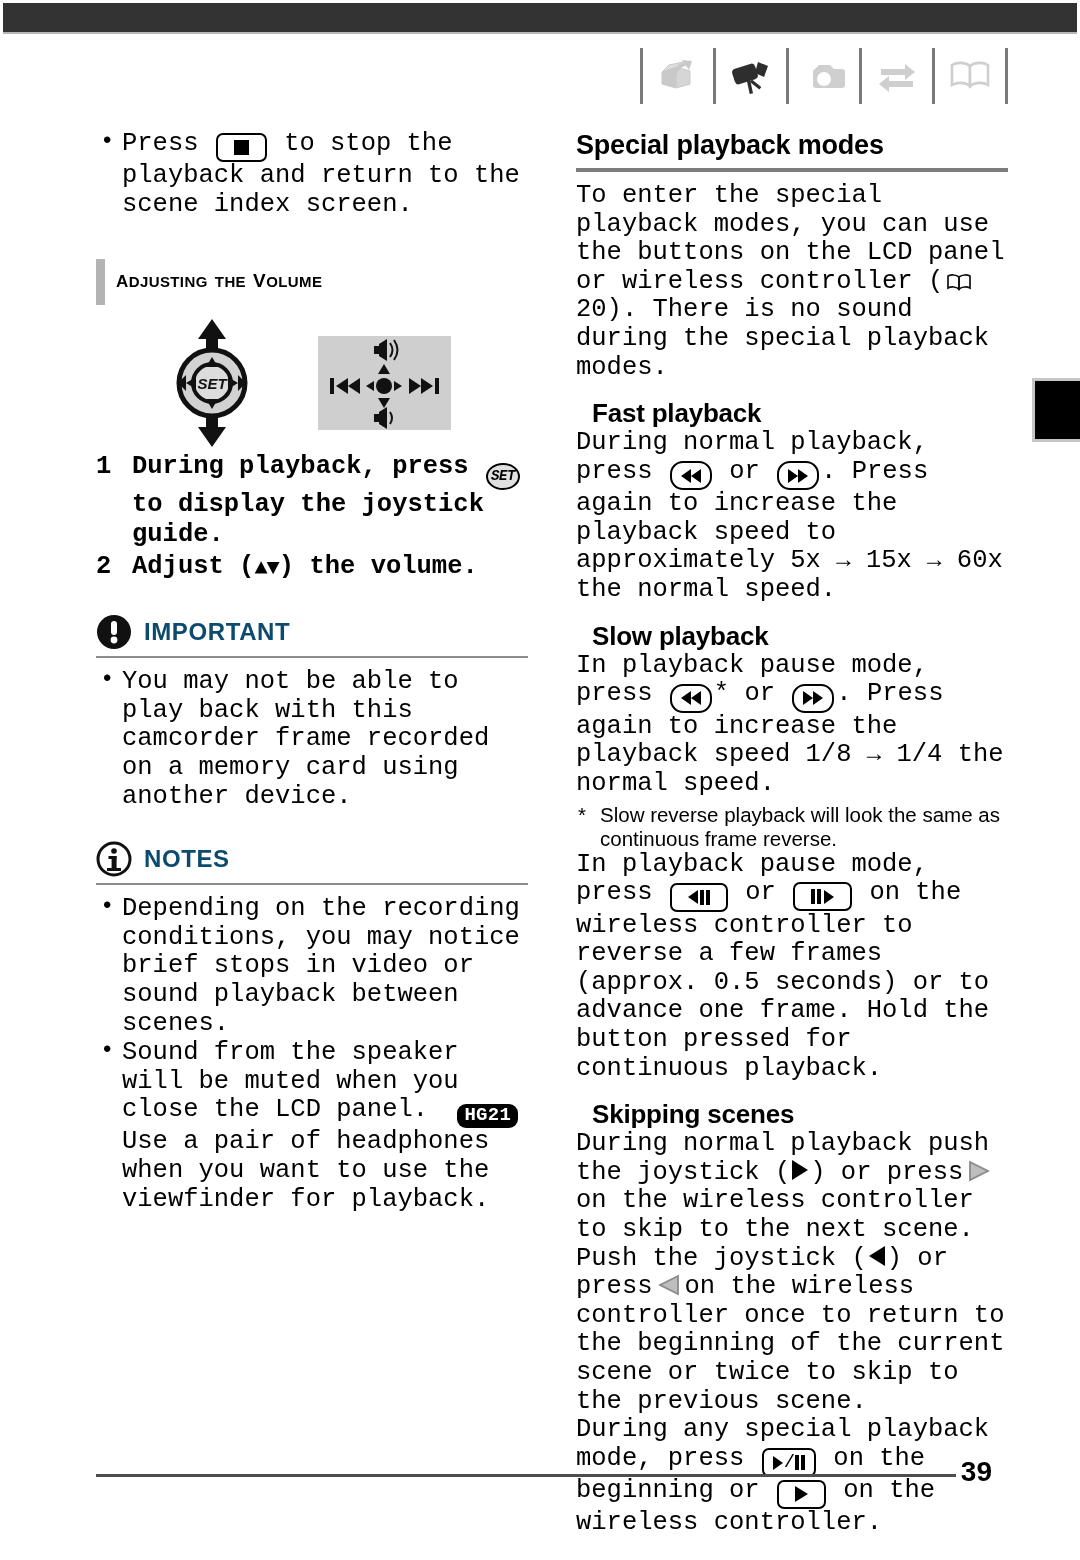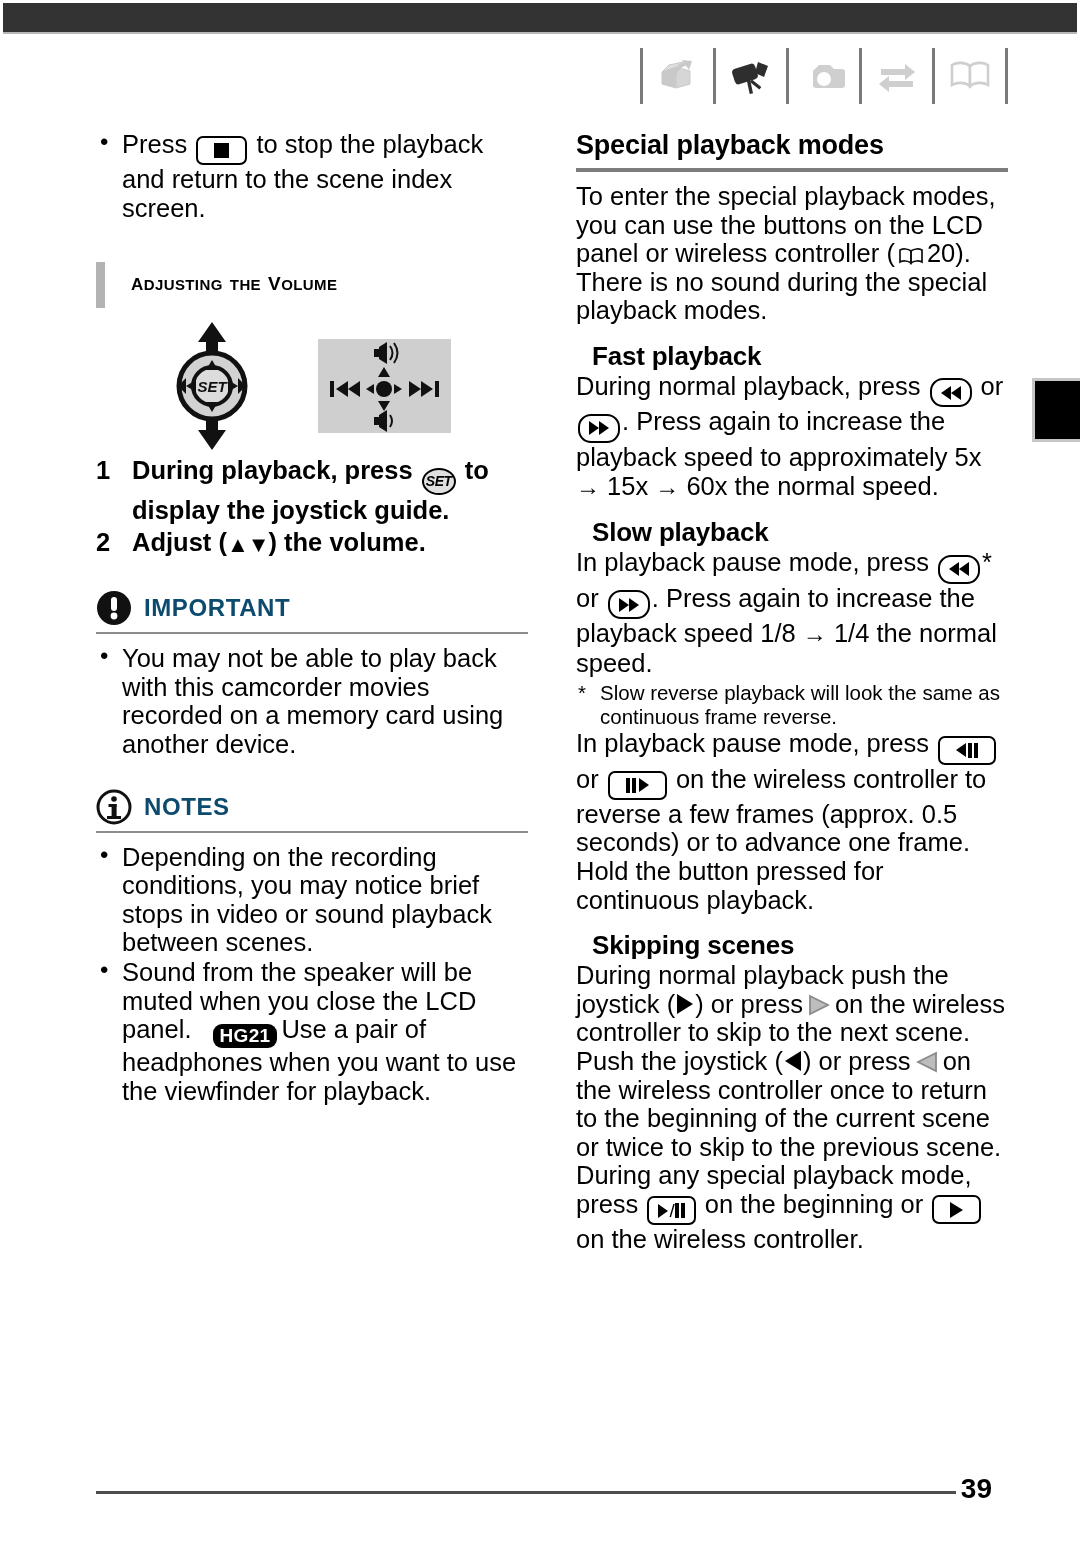--- a/index.html
+++ b/index.html
@@ -54,20 +54,21 @@
     position: absolute;
     top: 0;
   }
   #colLeft { left: 96px; width: 432px; }
   #colRight { left: 576px; width: 432px; }
 
   p, li, div.txt {
     font-size: 25.5px;
     line-height: 28.6px;
     margin: 0;
+    font-family: Liberation Mono, monospace;
   }
 
   
   ul.bul {
     list-style: none;
     margin: 0; padding: 0;
   }
   ul.bul > li {
     position: relative;
     padding-left: 26px;
@@ -100,21 +101,21 @@
     padding-left: 20px;
     margin-top: 44px;
   }
   .subsec .gbar {
     position: absolute;
     left: 0; top: -4px;
     width: 9px; height: 46px;
     background: #b3b3b3;
   }
   .subsec h3 {
-    margin: 15px;
+    margin: 0;
     font-size: 24px;
     font-weight: bold;
     font-stretch: condensed;
     letter-spacing: .4px;
     line-height: 30px;
     font-variant: small-caps;
     text-transform: lowercase;
   }
   .subsec h3::first-letter { font-size: 24px; }
 
@@ -319,21 +320,21 @@
     right: 0; top: 378px;
     width: 48px; height: 64px;
     background: #000;
     border: 3px solid #c6c6c6;
     border-right: none;
   }
 
   
   #footer {
     position: absolute;
-    left: 0; bottom: 47px;
+    left: 0; bottom: 64px;
     width: 1054px;
     height: 40px;
   }
   #footrule {
     position: absolute;
     left: 96px; top: 18px;
     width: 860px;
     height: 3px;
     background: #4d4d4d;
   }
@@ -516,21 +517,21 @@
       <div class="head">
         <svg class="badge-ic" viewBox="0 0 36 36">
           <circle cx="18" cy="18" r="17" fill="#111"></circle>
           <rect x="15" y="7" width="6" height="14" rx="3" fill="#fff"></rect>
           <circle cx="18" cy="26" r="3.4" fill="#fff"></circle>
         </svg>
         <span class="label">IMPORTANT</span>
       </div>
 
       <ul class="bul">
-        <li>You may not be able to play back with this camcorder movies recorded on a memory card using another device.</li>
+        <li>You may not be able to play back with this camcorder frame recorded on a memory card using another device.</li>
       </ul>
     </div>
 
     <div class="callout">
       <div class="head">
         <svg class="badge-ic" viewBox="0 0 36 36">
           <circle cx="18" cy="18" r="16" fill="#fff" stroke="#111" stroke-width="3"></circle>
           <circle cx="18" cy="10" r="2.8" fill="#111"></circle>
           <rect x="15.6" y="15" width="5" height="13" fill="#111"></rect>
           <rect x="11" y="27" width="14" height="3" fill="#111"></rect>

